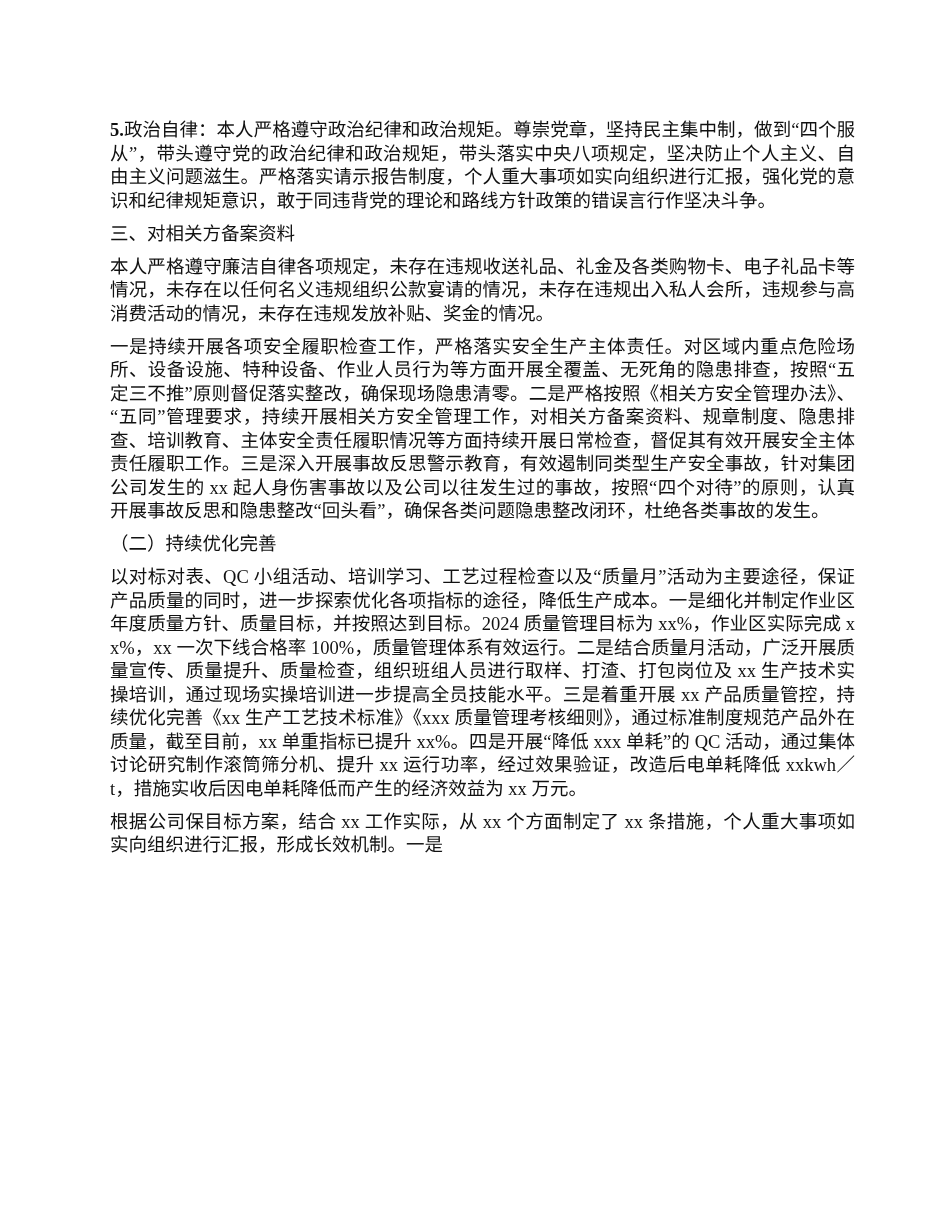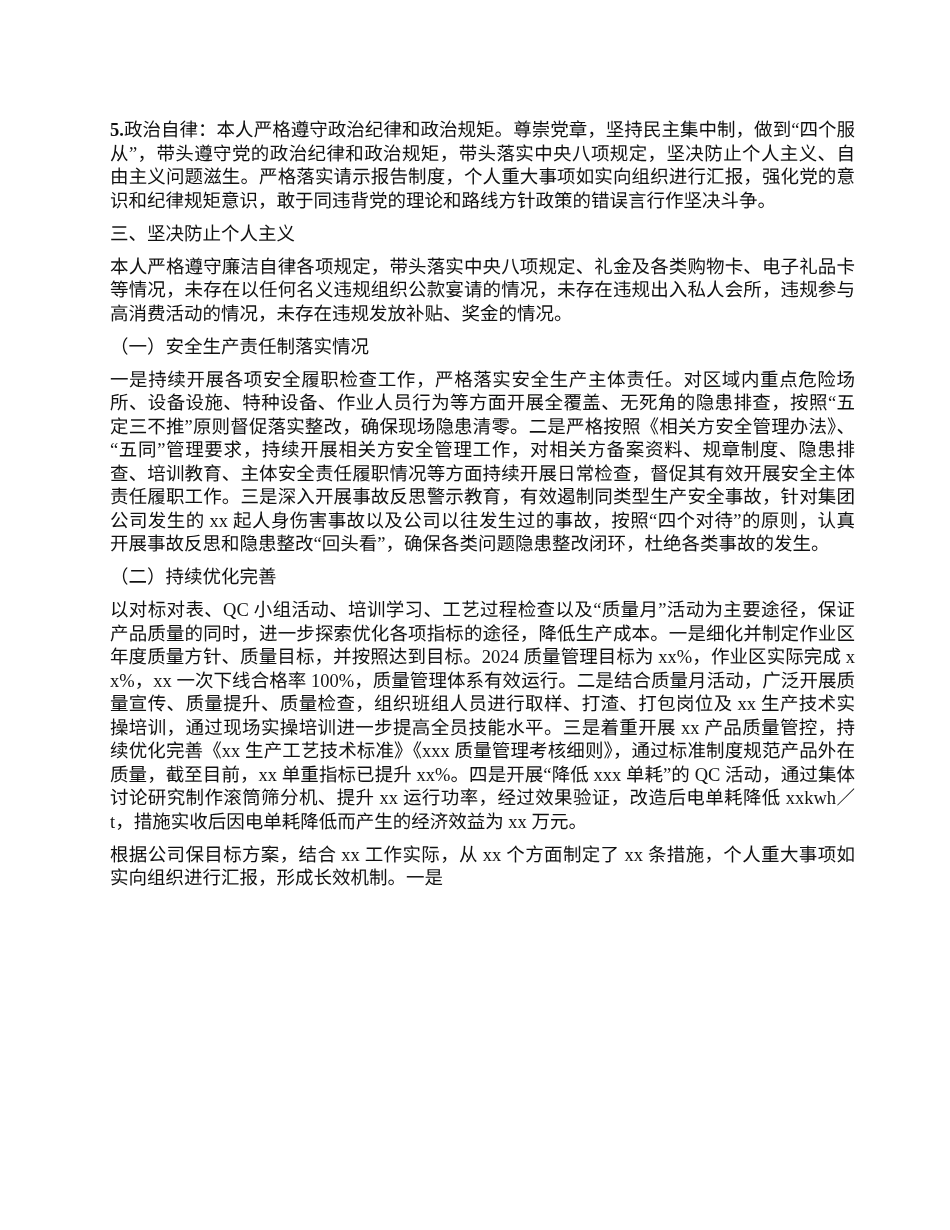--- a/index.html
+++ b/index.html
@@ -40,26 +40,25 @@
     font-weight: 700;
   }
 </style>
 </head>
 <body>
 
 <div class="page">
 
   <p class="block"><span class="num-prefix">5.</span><span>政治自律：本人严格遵守政治纪律和政治规矩。尊崇党章，坚持民主集中制，做到“四个服从”，带头遵守党的政治纪律和政治规矩，带头落实中央八项规定，坚决防止个人主义、自由主义问题滋生。严格落实请示报告制度，个人重大事项如实向组织进行汇报，强化党的意识和纪律规矩意识，敢于同违背党的理论和路线方针政策的错误言行作坚决斗争。</span></p>
 
-  <h2 class="block">三、坚决防止个人主义</h2>
+  <h2 class="block">三、对相关方备案资料</h2>
 
-  <p class="block">本人严格遵守廉洁自律各项规定，带头落实中央八项规定、礼金及各类购物卡、电子礼品卡等情况，未存在以任何名义违规组织公款宴请的情况，未存在违规出入私人会所，违规参与高消费活动的情况，未存在违规发放补贴、奖金的情况。</p>
+  <p class="block">本人严格遵守廉洁自律各项规定，未存在违规收送礼品、礼金及各类购物卡、电子礼品卡等情况，未存在以任何名义违规组织公款宴请的情况，未存在违规出入私人会所，违规参与高消费活动的情况，未存在违规发放补贴、奖金的情况。</p>
 
 
-  <h3 class="block">（一）安全生产责任制落实情况</h3>
 
   <p class="block">一是持续开展各项安全履职检查工作，严格落实安全生产主体责任。对区域内重点危险场所、设备设施、特种设备、作业人员行为等方面开展全覆盖、无死角的隐患排查，按照“五定三不推”原则督促落实整改，确保现场隐患清零。二是严格按照《相关方安全管理办法》、“五同”管理要求，持续开展相关方安全管理工作，对相关方备案资料、规章制度、隐患排查、培训教育、主体安全责任履职情况等方面持续开展日常检查，督促其有效开展安全主体责任履职工作。三是深入开展事故反思警示教育，有效遏制同类型生产安全事故，针对集团公司发生的 xx 起人身伤害事故以及公司以往发生过的事故，按照“四个对待”的原则，认真开展事故反思和隐患整改“回头看”，确保各类问题隐患整改闭环，杜绝各类事故的发生。</p>
 
   <h3 class="block">（二）持续优化完善</h3>
 
   <p class="block">以对标对表、QC 小组活动、培训学习、工艺过程检查以及“质量月”活动为主要途径，保证产品质量的同时，进一步探索优化各项指标的途径，降低生产成本。一是细化并制定作业区年度质量方针、质量目标，并按照达到目标。2024 质量管理目标为 xx%，作业区实际完成 xx%，xx 一次下线合格率 100%，质量管理体系有效运行。二是结合质量月活动，广泛开展质量宣传、质量提升、质量检查，组织班组人员进行取样、打渣、打包岗位及 xx 生产技术实操培训，通过现场实操培训进一步提高全员技能水平。三是着重开展 xx 产品质量管控，持续优化完善《xx 生产工艺技术标准》《xxx 质量管理考核细则》，通过标准制度规范产品外在质量，截至目前，xx 单重指标已提升 xx%。四是开展“降低 xxx 单耗”的 QC 活动，通过集体讨论研究制作滚筒筛分机、提升 xx 运行功率，经过效果验证，改造后电单耗降低 xxkwh／t，措施实收后因电单耗降低而产生的经济效益为 xx 万元。</p>
 
 
   <p class="block">根据公司保目标方案，结合 xx 工作实际，从 xx 个方面制定了 xx 条措施，个人重大事项如实向组织进行汇报，形成长效机制。一是</p>
 

